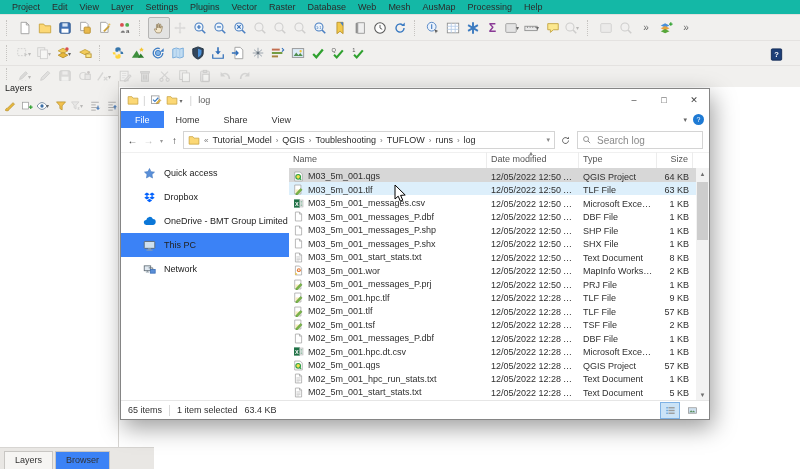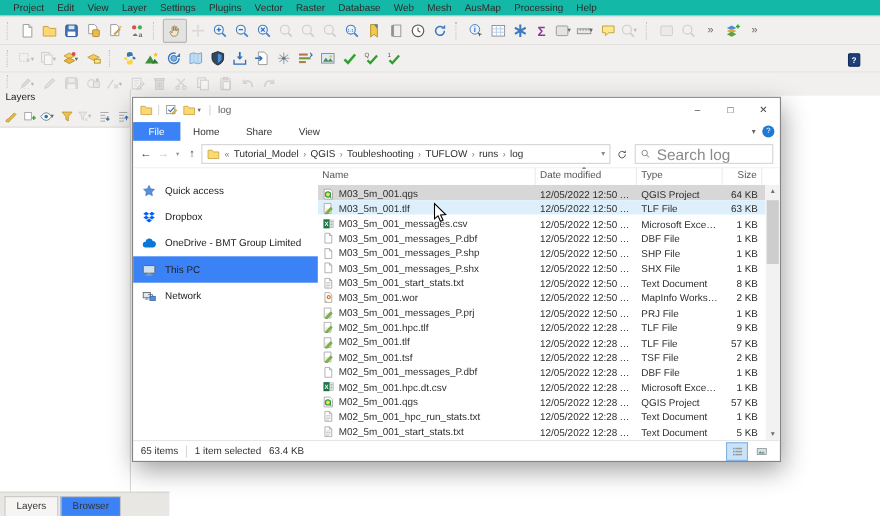--- a/index.html
+++ b/index.html
@@ -49,25 +49,25 @@
   .help-circle{width:11px;height:11px;border-radius:50%;background:#1e7ad4;color:#fff;font-size:7px;
                display:flex;align-items:center;justify-content:center}
   .xaddr{height:24px;display:flex;align-items:center;padding:0 4px;gap:1px;border-bottom:1px solid #f0f0f0}
   .navbtn{width:15px;text-align:center;flex:none}
   .addrbox{width:372px;height:18px;border:1px solid #d4d4d4;display:flex;align-items:center;padding:0 4px;gap:3px;flex:none;box-sizing:border-box}
   .seg{color:#2b2b2b;white-space:nowrap}
   .segsep{color:#777;font-size:8px;padding:0 1px}
   .addr-chev{margin-left:auto;color:#888;font-size:7px}
   .refreshbtn{width:18px;text-align:center;flex:none;line-height:0}
   .searchbox{flex:1;height:18px;border:1px solid #d4d4d4;display:flex;align-items:center;gap:3px;padding:0 4px;margin:0 2px;box-sizing:border-box}
-  .searchbox input{border:0;outline:0;width:100%;font-size:14px;font-family:inherit;color:#333;background:transparent}
+  .searchbox input{border:0;outline:0;width:100%;font-size:10px;font-family:inherit;color:#333;background:transparent}
   .searchbox input::placeholder{color:#8a8a8a}
   .xbody{position:absolute;top:63px;left:0;right:0;bottom:18px;display:flex;overflow:hidden}
   .navpane{width:168px;flex:none;padding-top:9px;overflow:hidden}
-  .navitem{height:24px;display:flex;align-items:center;gap:8px;padding-left:8px;color:#222;white-space:nowrap}
+  .navitem{height:24px;display:flex;align-items:center;gap:8px;padding-left:22px;color:#222;white-space:nowrap}
   .navitem.sel{background:#3b82f6}
   .navitem svg{flex:none}
   .filearea{flex:1;position:relative;overflow:hidden}
   .fheader{height:16px;display:flex;color:#555}
   .fh{box-sizing:border-box;padding:2px 4px;border-right:1px solid #ececec;position:relative;white-space:nowrap}
   .fh .sortmark{position:absolute;top:-2px;left:45%;font-size:6px;color:#888}
   .c-name{width:198px;flex:none}
   .c-date{width:92px;flex:none}
   .c-type{width:78px;flex:none}
   .c-size{width:36px;flex:none;text-align:right}

